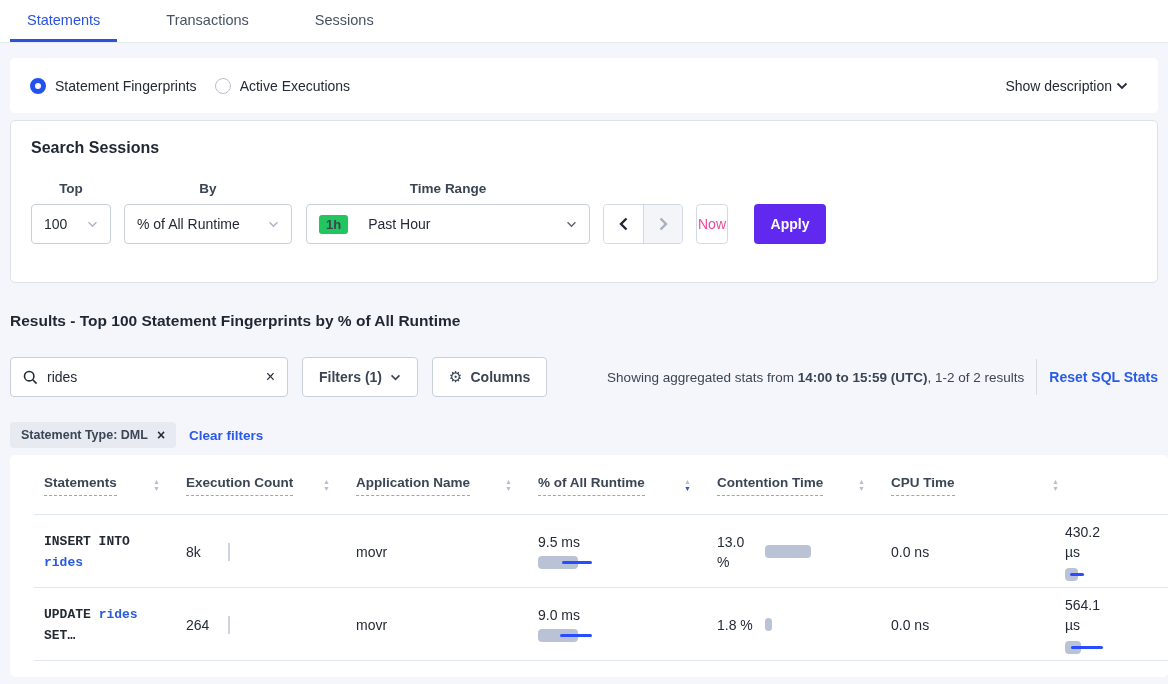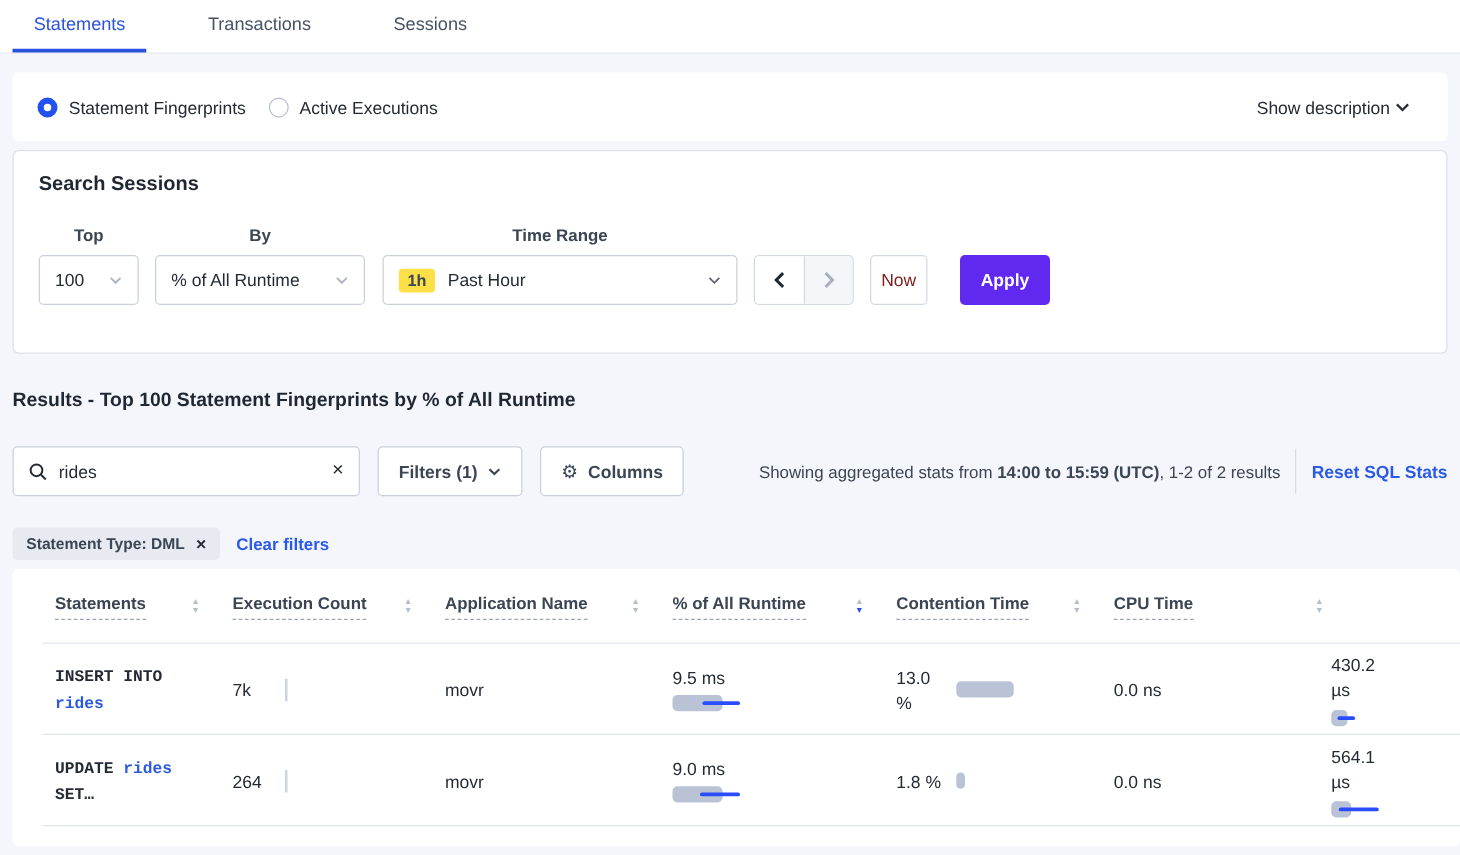--- a/index.html
+++ b/index.html
@@ -27,31 +27,31 @@
   
   .criteria-card { background:#fff; border:1px solid #dde2ea; border-radius:5px;
     margin:7px 10px 0; height:163px; padding:18px 20px 0 20px; }
   .criteria-title { font-size:16px; font-weight:bold; color:#1f2733; }
   .criteria-row { display:flex; align-items:flex-end; margin-top:24px; gap:13px; }
   .field { display:flex; flex-direction:column; gap:8px;align-items:center; }
   .field-label { font-size:13.5px; font-weight:bold; color:#3b4554; }
   .select { height:40px; border:1px solid #c9d0dc; border-radius:4px; background:#fff;
     display:flex; align-items:center; padding:0 12px; font-size:14px; cursor:pointer; }
   .select .val { flex:1; }
-  .badge-1h { background:#fde047; border-radius:3px; padding:2px 7px; font-size:13px;
-    font-weight:bold; color:#3b4554; margin-right:10px; }
+  .badge-1h { background:#22c55e; border-radius:3px; padding:2px 7px; font-size:13px;
+    font-weight:bold; color:#3b4554; margin-right:20px; }
   .chev { flex:none; }
   .nav-group { display:flex; height:40px; border:1px solid #d3d9e3; border-radius:4px;
     overflow:hidden; }
   .nav-btn { width:39px; height:100%; display:flex; align-items:center; justify-content:center;
     background:#fff; cursor:pointer; }
   .nav-btn.disabled { background:#f3f5f8; cursor:default; }
   .nav-btn + .nav-btn { border-left:1px solid #d3d9e3; }
-  .now-btn { height:40px; width:46px; border:1px solid #d3d9e3; border-radius:4px;
-    background:#fff; color:#7f1d1d; font-size:14px; }
+  .now-btn { height:40px; width:32px; border:1px solid #d3d9e3; border-radius:4px;
+    background:#fff; color:#ec4899; font-size:14px; }
   .apply-btn { height:40px; width:72px; border:none; border-radius:4px; background:#6128f0;
     color:#fff; font-size:14px; font-weight:bold; margin-left:13px; cursor:pointer; }
 
   
   .results-heading { margin:26px 10px 0; font-size:15.5px; font-weight:bold;
     color:#1f2733; line-height:24px; }
   .toolbar { display:flex; align-items:center; margin:24px 10px 0; height:40px; }
   .search-box { width:278px; height:40px; background:#fff; border:1px solid #c9d0dc;
     border-radius:4px; display:flex; align-items:center; padding:0 12px; gap:9px; }
   .search-box input { flex:1; border:none; outline:none; font-size:14px; color:#242a35;
@@ -267,21 +267,21 @@
     </div>
   </div>
 
   <div class="trow tbody-row">
     <div class="stmt-cell">
       <span>INSERT INTO</span>
       <a>rides</a>
       <span></span>
     </div>
     <div class="exec-cell">
-      <span>7k</span>
+      <span>8k</span>
       <span class="exec-bar"></span>
     </div>
     <div class="plain-cell">movr</div>
     <div class="time-cell">
       <div>9.5 ms</div>
       <div class="tbar" style="width:60px">
         <span class="bar-gray" style="width:40px"></span>
         <span class="bar-blue" style="left:24px;width:30px"></span>
       </div>
     </div>

